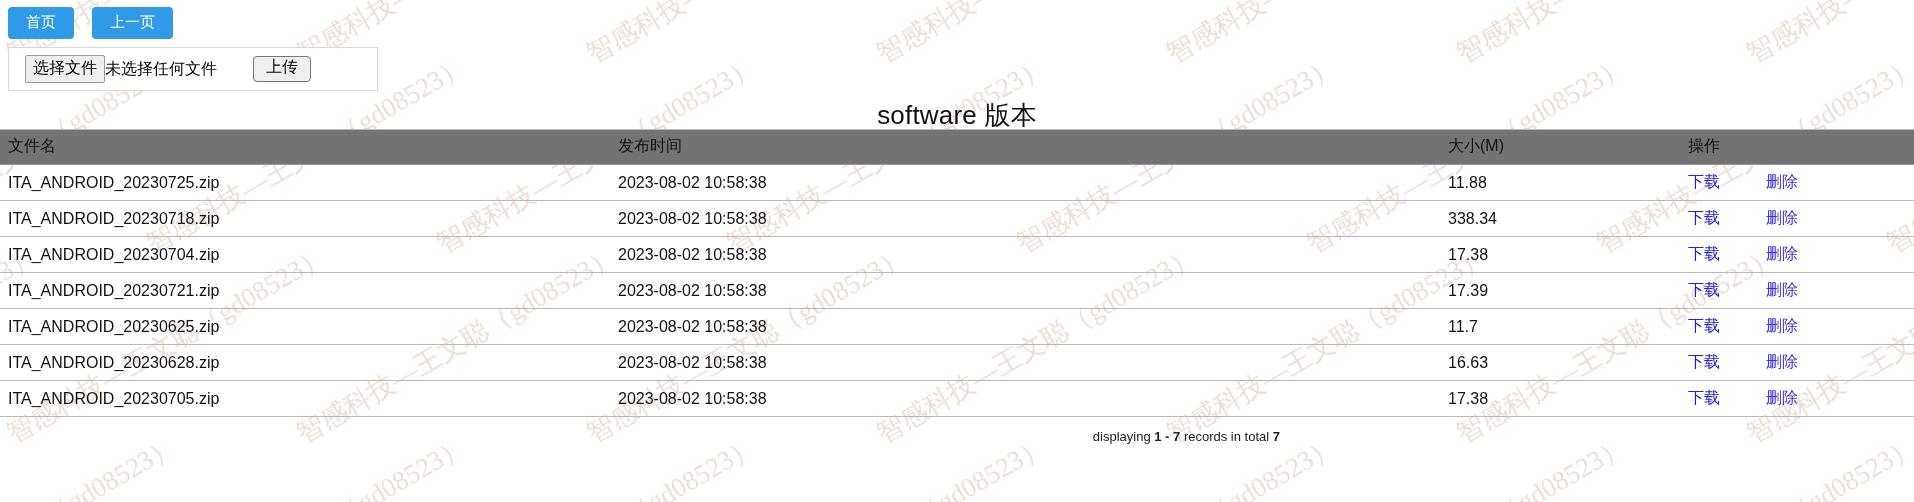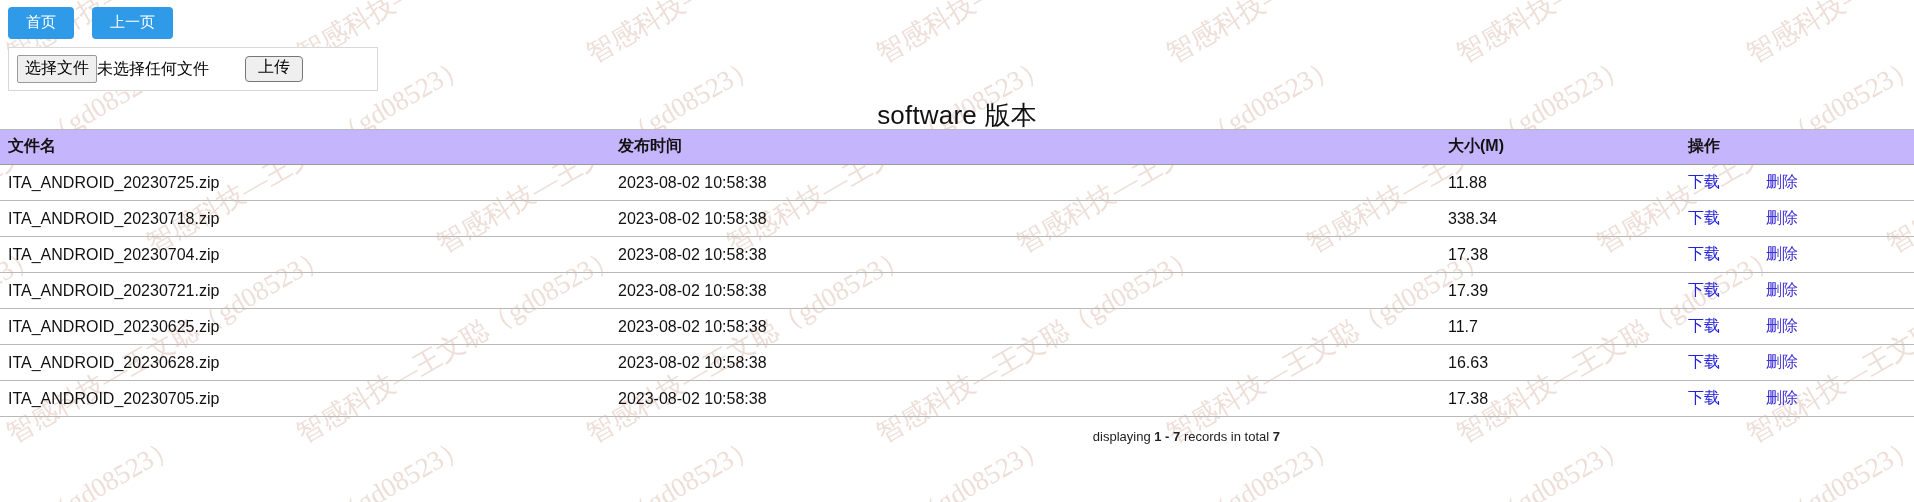--- a/index.html
+++ b/index.html
@@ -65,21 +65,21 @@
     top: 47px;
     width: 368px;
     height: 42px;
     border: 1px solid #d8d8d8;
     background: #ffffff;
     display: flex;
     align-items: center;
     z-index: 10;
   }
   .choose-file-btn {
-    margin-left: 8px;
+    margin-left: 16px;
     background: #efefef;
     border: 1px solid #9a9a9a;
     border-radius: 2px;
     padding: 2px 7px 3px 7px;
     font-size: 16px;
     font-family: "Liberation Sans", "DejaVu Sans", sans-serif;
     color: #000;
     cursor: pointer;
     line-height: 1.3;
   }
@@ -122,25 +122,25 @@
   #version-table {
     position: absolute;
     left: 0;
     top: 129px;
     width: 1914px;
     border-collapse: collapse;
     z-index: 10;
     table-layout: fixed;
   }
   #version-table thead th {
-    background: #c4b5fd;
+    background: #737373;
     border-top: 1px solid #b9b9b9;
     border-bottom: 1px solid #9a9a9a;
     font-size: 16px;
-    font-weight: bold;
+    font-weight: normal;
     color: #111;
     text-align: left;
     padding: 6px 0 7px 0;
     height: 16px;
   }
   #version-table tbody td {
     border-bottom: 1px solid #b9b9b9;
     font-size: 16px;
     color: #111;
     padding: 7px 0 7px 0;

